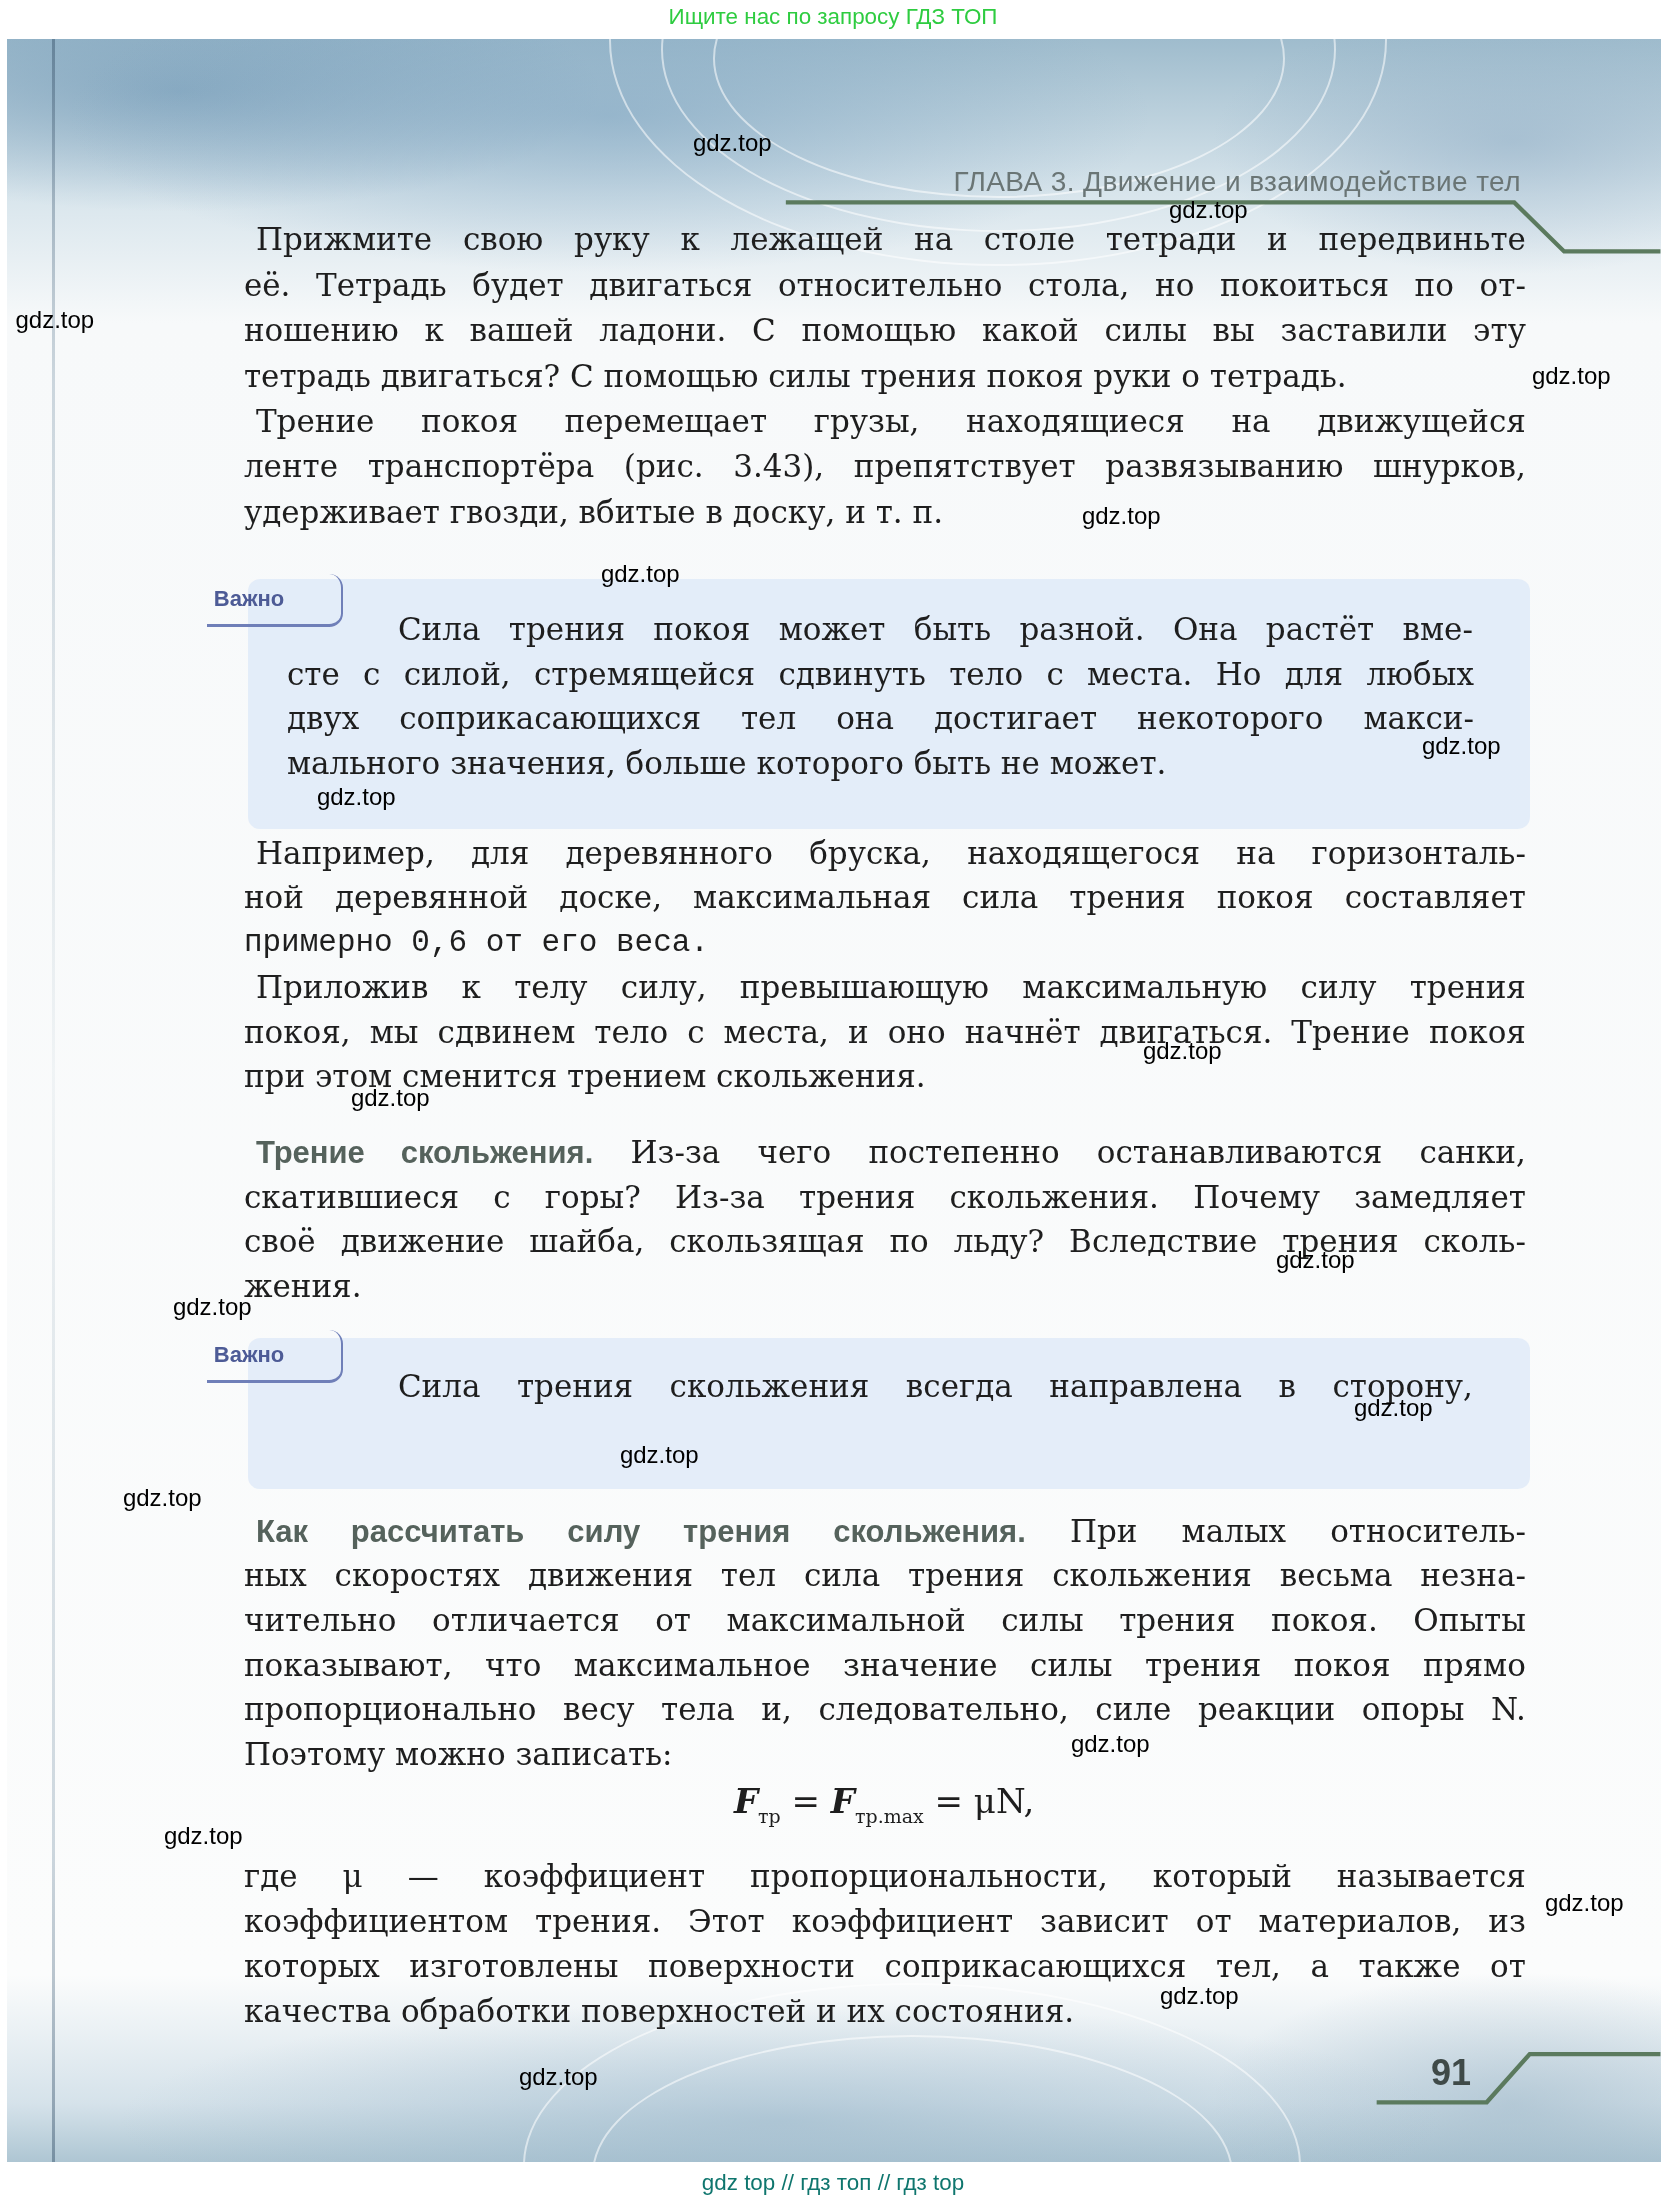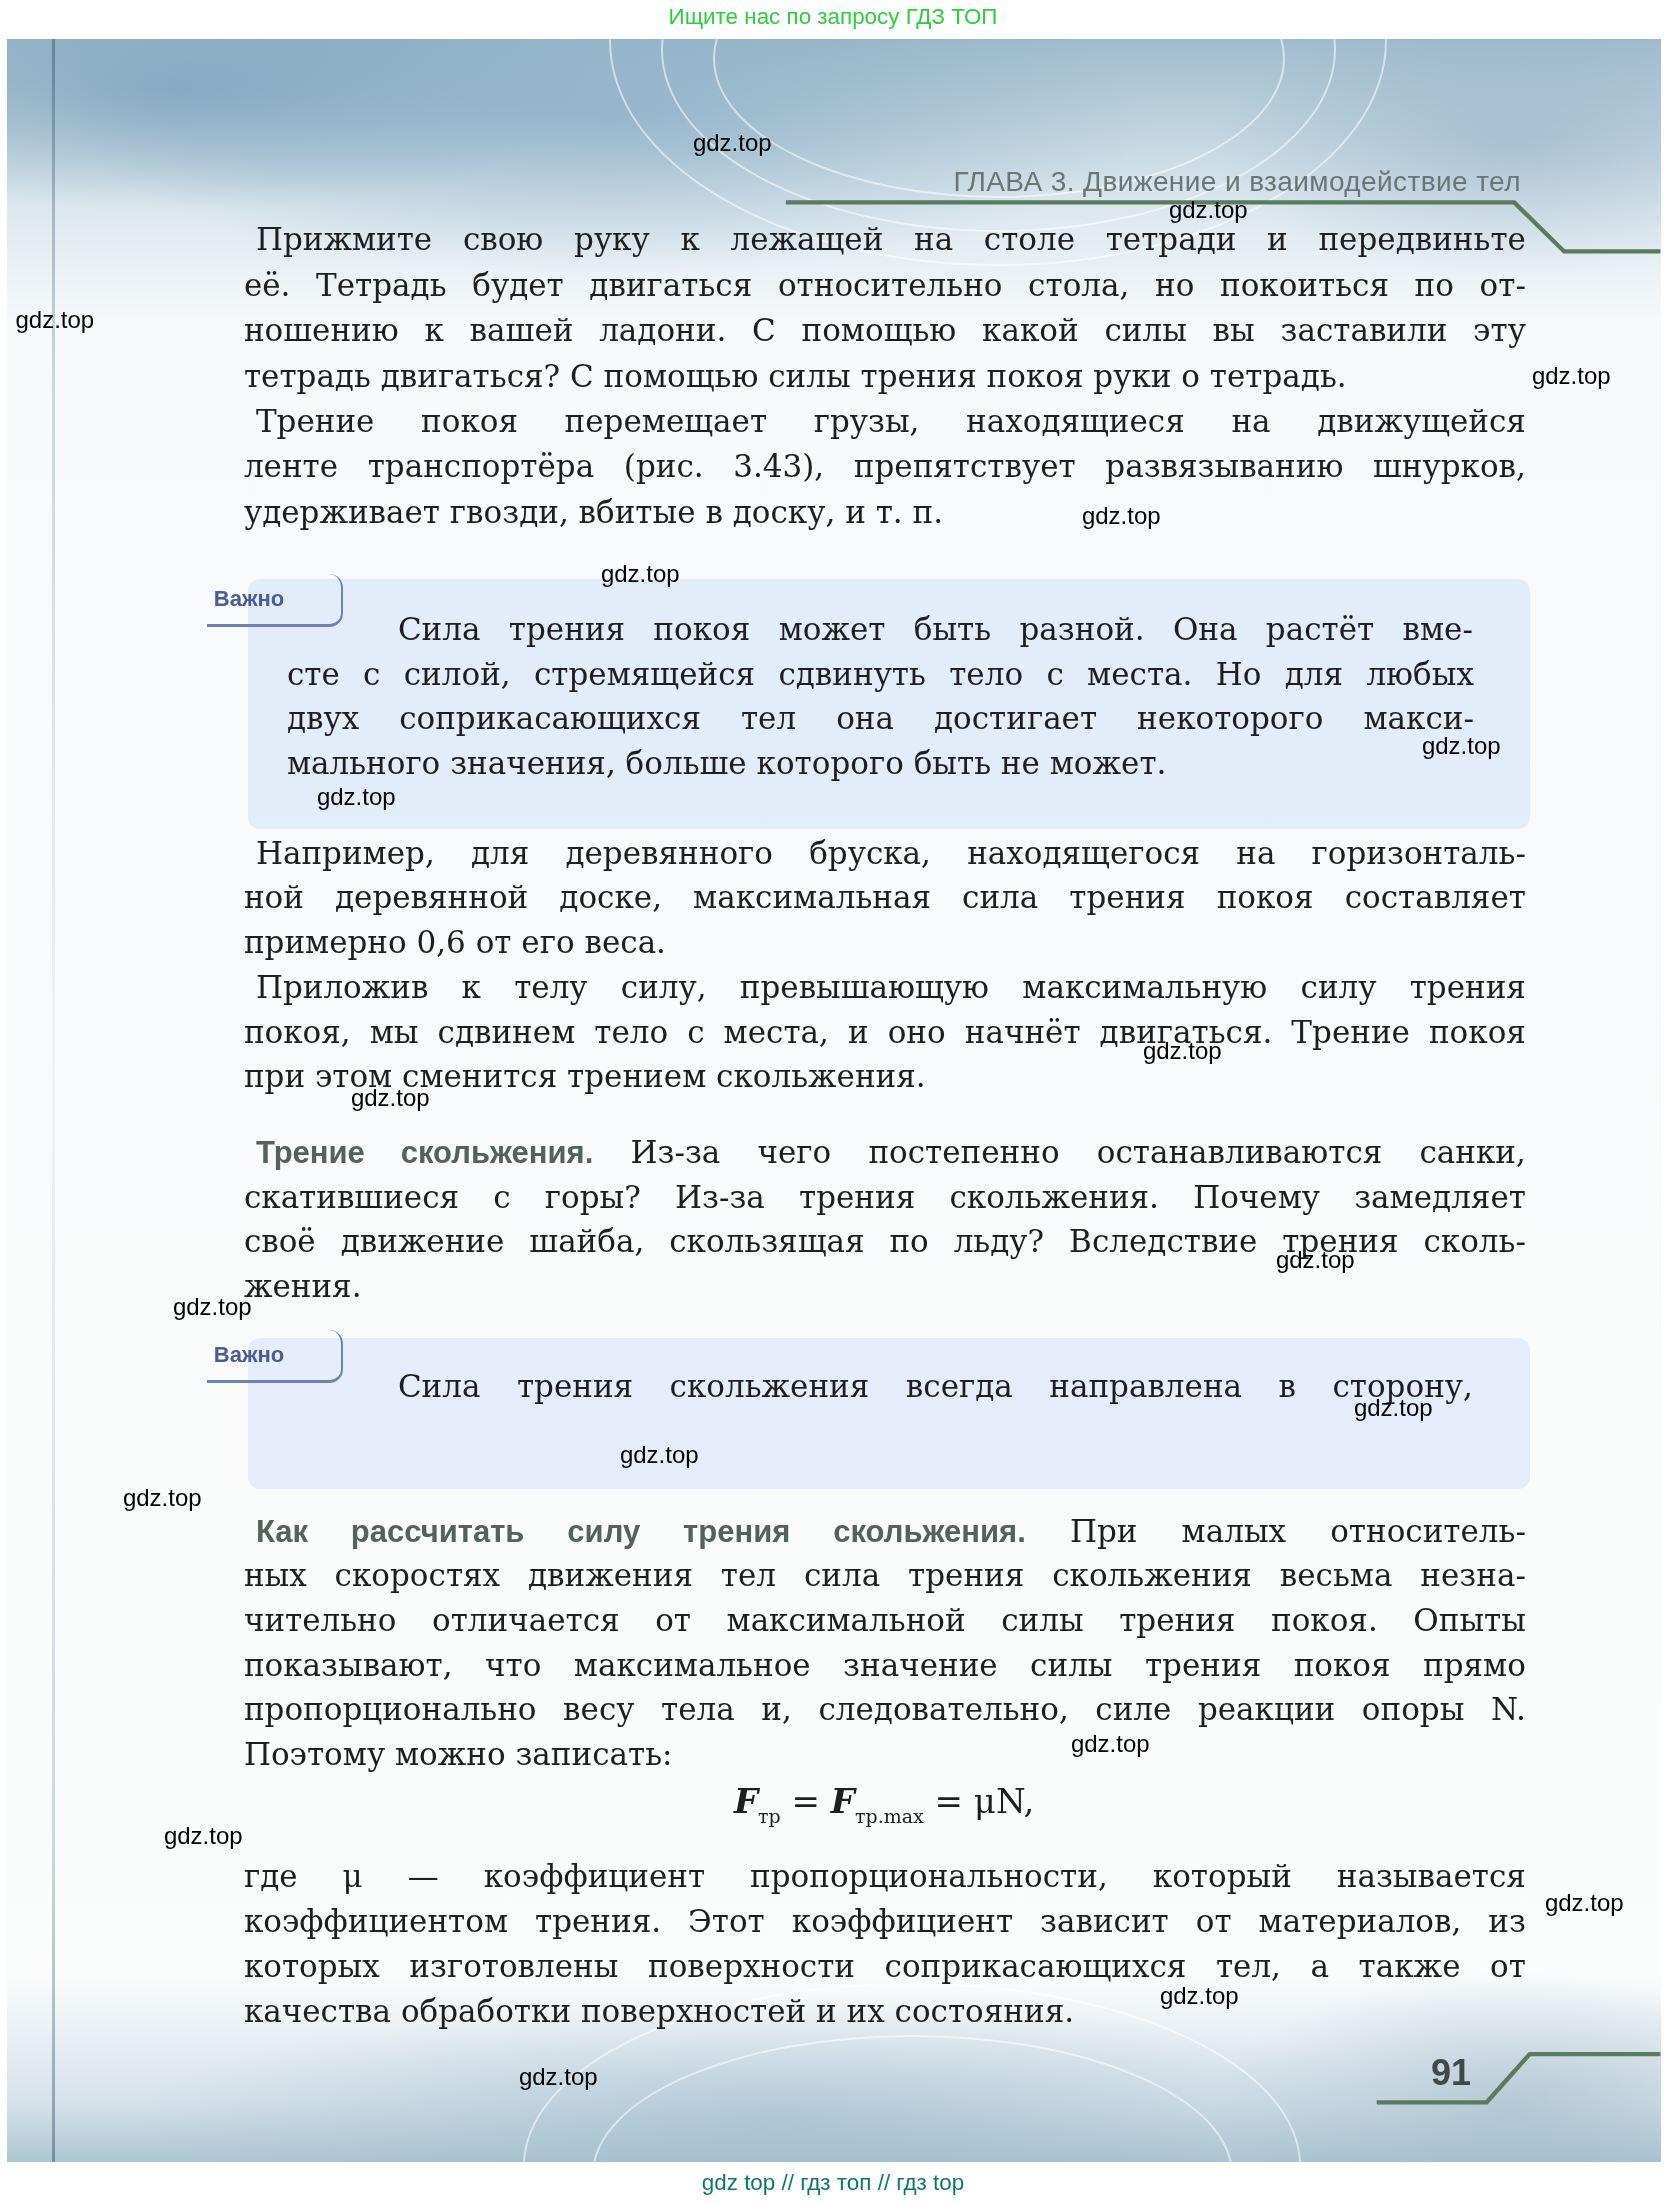--- a/index.html
+++ b/index.html
@@ -114,21 +114,21 @@
 
   <div class="important-box" style="top:540px;height:250px;"></div>
   <div class="important-badge" style="top:535px;">Важно</div>
   <div class="para-line" style="top:568px;left:391px;width:1075px;">Сила трения покоя может быть разной. Она растёт вме-</div>
   <div class="para-line" style="top:613px;left:280px;width:1187px;">сте с силой, стремящейся сдвинуть тело с места. Но для любых</div>
   <div class="para-line" style="top:657px;left:280px;width:1187px;">двух соприкасающихся тел она достигает некоторого макси-</div>
   <div class="para-line last" style="top:702px;left:280px;width:1187px;">мального значения, больше которого быть не может.</div>
 
   <div class="para-line" style="top:792px;padding-left:12px;width:1270px;">Например, для деревянного бруска, находящегося на горизонталь-</div>
   <div class="para-line" style="top:836px;">ной деревянной доске, максимальная сила трения покоя составляет</div>
-  <div class="para-line last" style="top:881px;">примерно 0,6 от его веса.</div>
+  <div class="para-line last" style="top:881px;font-family:Liberation Mono, monospace;">примерно 0,6 от его веса.</div>
 
   <div class="para-line" style="top:926px;padding-left:12px;width:1270px;">Приложив к телу силу, превышающую максимальную силу трения</div>
   <div class="para-line" style="top:971px;">покоя, мы сдвинем тело с места, и оно начнёт двигаться. Трение покоя</div>
   <div class="para-line last" style="top:1015px;">при этом сменится трением скольжения.</div>
 
   <div class="para-line" style="top:1091px;padding-left:12px;width:1270px;"><span class="section-head">Трение скольжения.</span><span> Из-за чего постепенно останавливаются санки,</span></div>
   <div class="para-line" style="top:1136px;">скатившиеся с горы? Из-за трения скольжения. Почему замедляет</div>
   <div class="para-line" style="top:1180px;">своё движение шайба, скользящая по льду? Вследствие трения сколь-</div>
   <div class="para-line last" style="top:1225px;">жения.</div>
 

